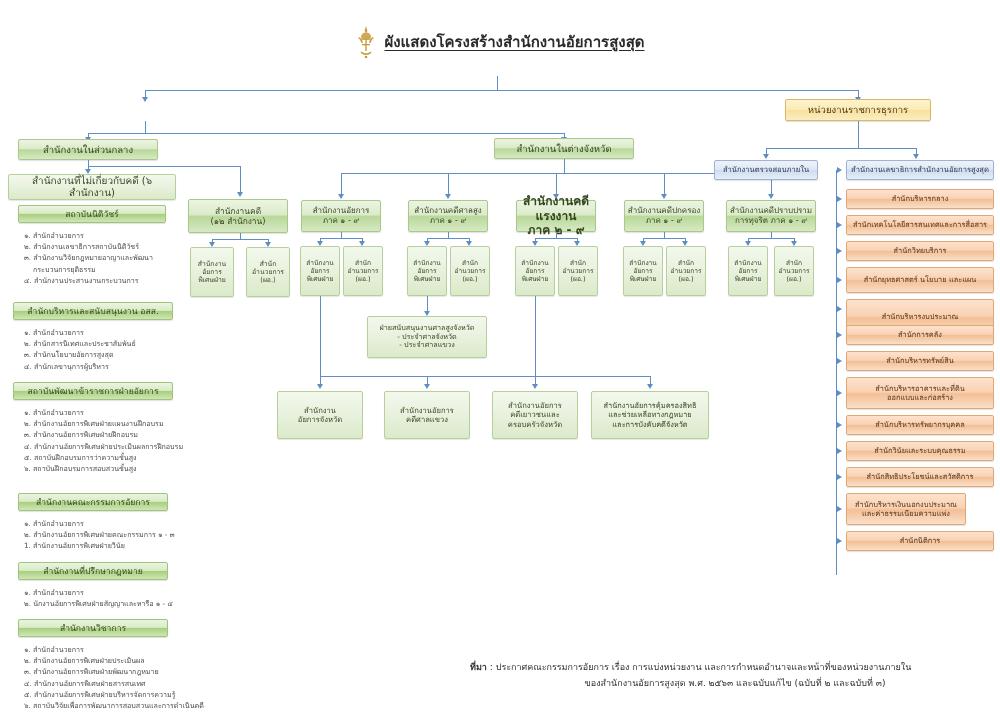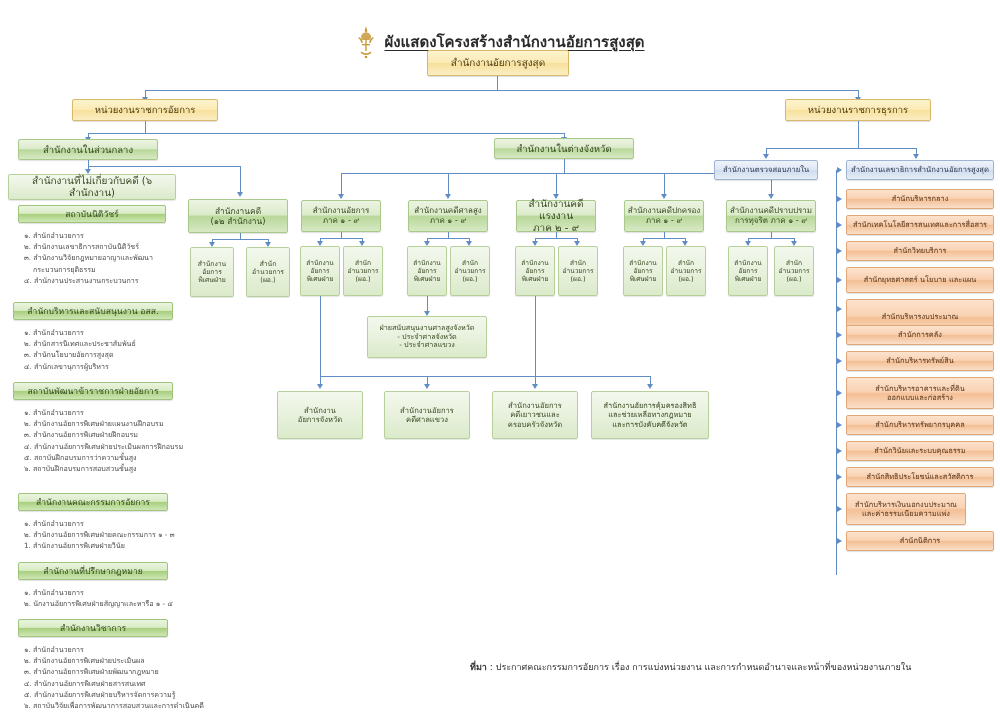--- a/index.html
+++ b/index.html
@@ -101,34 +101,28 @@
           <rect x="10.3" y="14" width="1.4" height="12" rx=".5"></rect>
           <path d="M7 19 h8 v1.3 h-8 z"></path>
           <path d="M6.2 26.5 c1.6 1.2 3.1 1.8 4.8 1.8 s3.2-.6 4.8-1.8 l.6 1.2 c-1.8 1.5-3.5 2.2-5.4 2.2 s-3.6-.7-5.4-2.2 z"></path>
           <circle cx="11" cy="32" r="1.3"></circle>
         </g>
       </svg>
       <div id="title-text">ผังแสดงโครงสร้างสำนักงานอัยการสูงสุด</div>
     </div>
   </div>
 
-  <div class="node gold" style="left:427px;top:50px;width:142px;height:26px;font-size:10px;">
-    <span>สำนักงานอัยการสูงสุด</span>
-  </div>
 
   <div class="ln lnv" style="left:497px;top:76px;height:14px;"></div>
   <div class="ln lnh" style="left:145px;top:90px;width:713px;"></div>
   <div class="ln lnv" style="left:145px;top:90px;height:8px;"></div>
   <div class="arrow down" style="left:141.5px;top:97px;"></div>
   <div class="ln lnv" style="left:858px;top:90px;height:8px;"></div>
   <div class="arrow down" style="left:854.5px;top:97px;"></div>
 
-  <div class="node gold" style="left:72px;top:99px;width:146px;height:22px;font-size:9.5px;">
-    <span>หน่วยงานราชการอัยการ</span>
-  </div>
   <div class="node gold" style="left:785px;top:99px;width:146px;height:22px;font-size:9.5px;">
     <span>หน่วยงานราชการธุรการ</span>
   </div>
 
   <div class="ln lnv" style="left:145px;top:121px;height:12px;"></div>
   <div class="ln lnh" style="left:88px;top:133px;width:476px;"></div>
   <div class="ln lnv" style="left:88px;top:133px;height:5px;"></div>
   <div class="arrow down" style="left:84.5px;top:137px;"></div>
   <div class="ln lnv" style="left:564px;top:133px;height:5px;"></div>
   <div class="arrow down" style="left:560.5px;top:137px;"></div>
@@ -290,21 +284,21 @@
     <span>สำนักงาน
 อัยการ
 พิเศษฝ่าย</span>
   </div>
   <div class="node green-soft" style="left:450px;top:246px;width:40px;height:50px;font-size:6.6px;">
     <span>สำนัก
 อำนวยการ
 (ผอ.)</span>
   </div>
 
-  <div class="node green" style="left:516px;top:200px;width:80px;height:32px;font-size:10px;">
+  <div class="node green" style="left:516px;top:200px;width:80px;height:32px;font-size:12px;font-weight:bold;">
     <span>สำนักงานคดีแรงงาน
 ภาค ๒ - ๙</span>
   </div>
   <div class="ln lnv" style="left:556px;top:232px;height:6px;"></div>
   <div class="ln lnh" style="left:535px;top:238px;width:42px;"></div>
   <div class="ln lnv" style="left:535px;top:238px;height:4px;"></div>
   <div class="arrow down" style="left:531.5px;top:241px;"></div>
   <div class="ln lnv" style="left:577px;top:238px;height:4px;"></div>
   <div class="arrow down" style="left:573.5px;top:241px;"></div>
   <div class="node green-soft" style="left:515px;top:246px;width:40px;height:50px;font-size:6.6px;">
@@ -475,15 +469,16 @@
       <div class="ln lnh" style="left: 836px; top: 509px; width: 4px;"></div>
       <div class="node orange" style="left: 846px; top: 531px; width: 148px; height: 20px; font-size: 7.4px;">
         <span>สำนักนิติการ</span>
       </div>
       <div class="arrow right" style="left: 837px; top: 537.5px;"></div>
       <div class="ln lnh" style="left: 836px; top: 541px; width: 4px;"></div>
     </div>
 
   <div id="source">
     <div class="l1"><span class="lbl">ที่มา</span><span> : ประกาศคณะกรรมการอัยการ เรื่อง การแบ่งหน่วยงาน และการกำหนดอำนาจและหน้าที่ของหน่วยงานภายใน</span></div>
+    <div>ของสำนักงานอัยการสูงสุด  พ.ศ. ๒๕๖๓  และฉบับแก้ไข (ฉบับที่ ๒ และฉบับที่ ๓)</div>
   </div>
 
 </div>
 
 </body></html>

